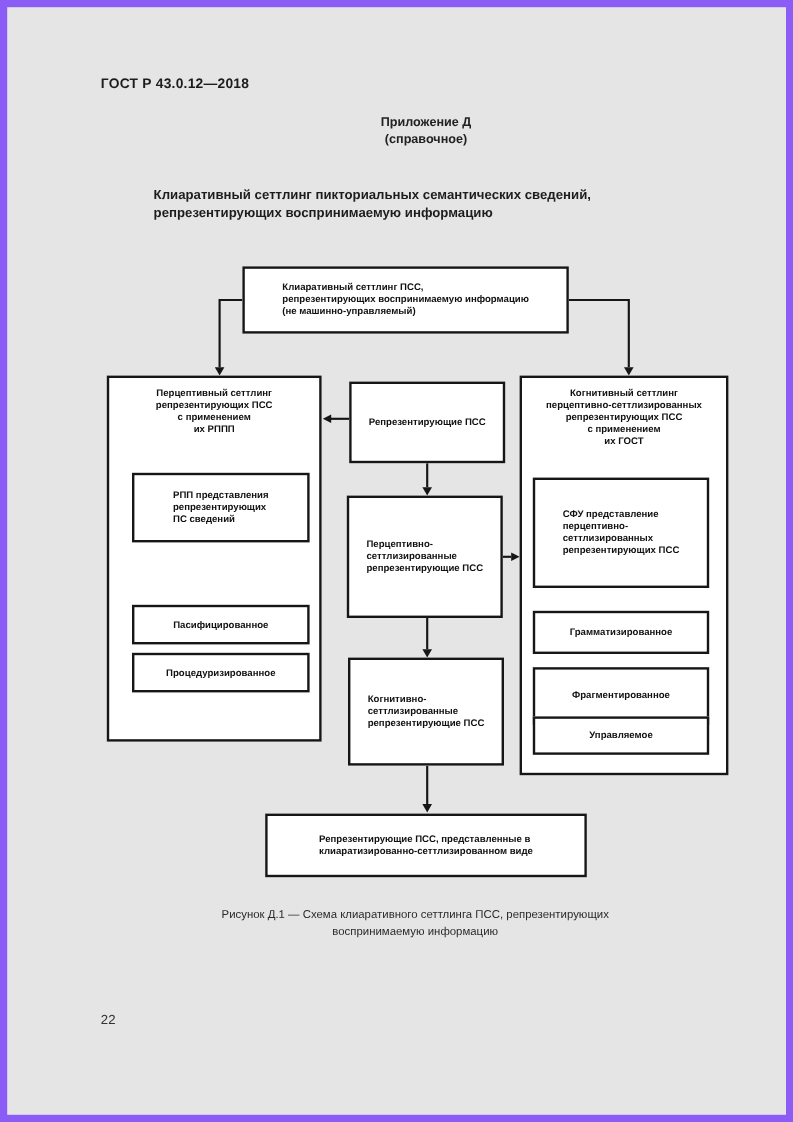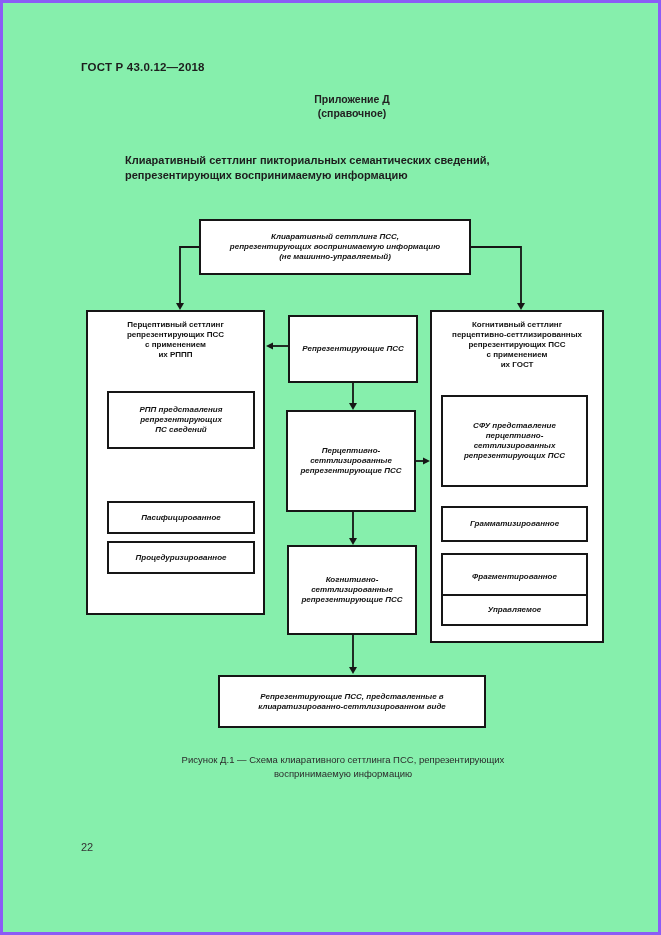--- a/index.html
+++ b/index.html
@@ -5,22 +5,22 @@
   html, body {
     margin: 0;
     padding: 0;
     background: #ffffff;
     font-family: "Liberation Sans", sans-serif;
   }
   .page {
     position: relative;
     width: 661px;
     height: 935px;
-    background: #86efac;
-    border: 3px solid #8b5cf6;
+    background: #e5e5e5;
+    border: 6px solid #8b5cf6;
     box-sizing: border-box;
     overflow: hidden;
     color: #1a1a1a;
   }
   .abs { position: absolute; }
   .doc-number {
     font-size: 11.5px;
     font-weight: bold;
     letter-spacing: 0.2px;
     color: #1d1d1d;
@@ -56,28 +56,26 @@
     color: #333;
   }
   .box {
     position: absolute;
     box-sizing: border-box;
     border: 2px solid #161616;
     background: #ffffff;
     display: flex;
     align-items: center;
     justify-content: center;
-    text-align: center;
     font-size: 8px;
     font-weight: 600;
     line-height: 10px;
     white-space: pre-line;
     color: #111;
     padding: 2px;
-    font-style: italic;
   }
   .group {
     position: absolute;
     box-sizing: border-box;
     border: 2px solid #161616;
     background: #ffffff;
   }
   .group-label {
     margin-top: 8px;
     text-align: center;

